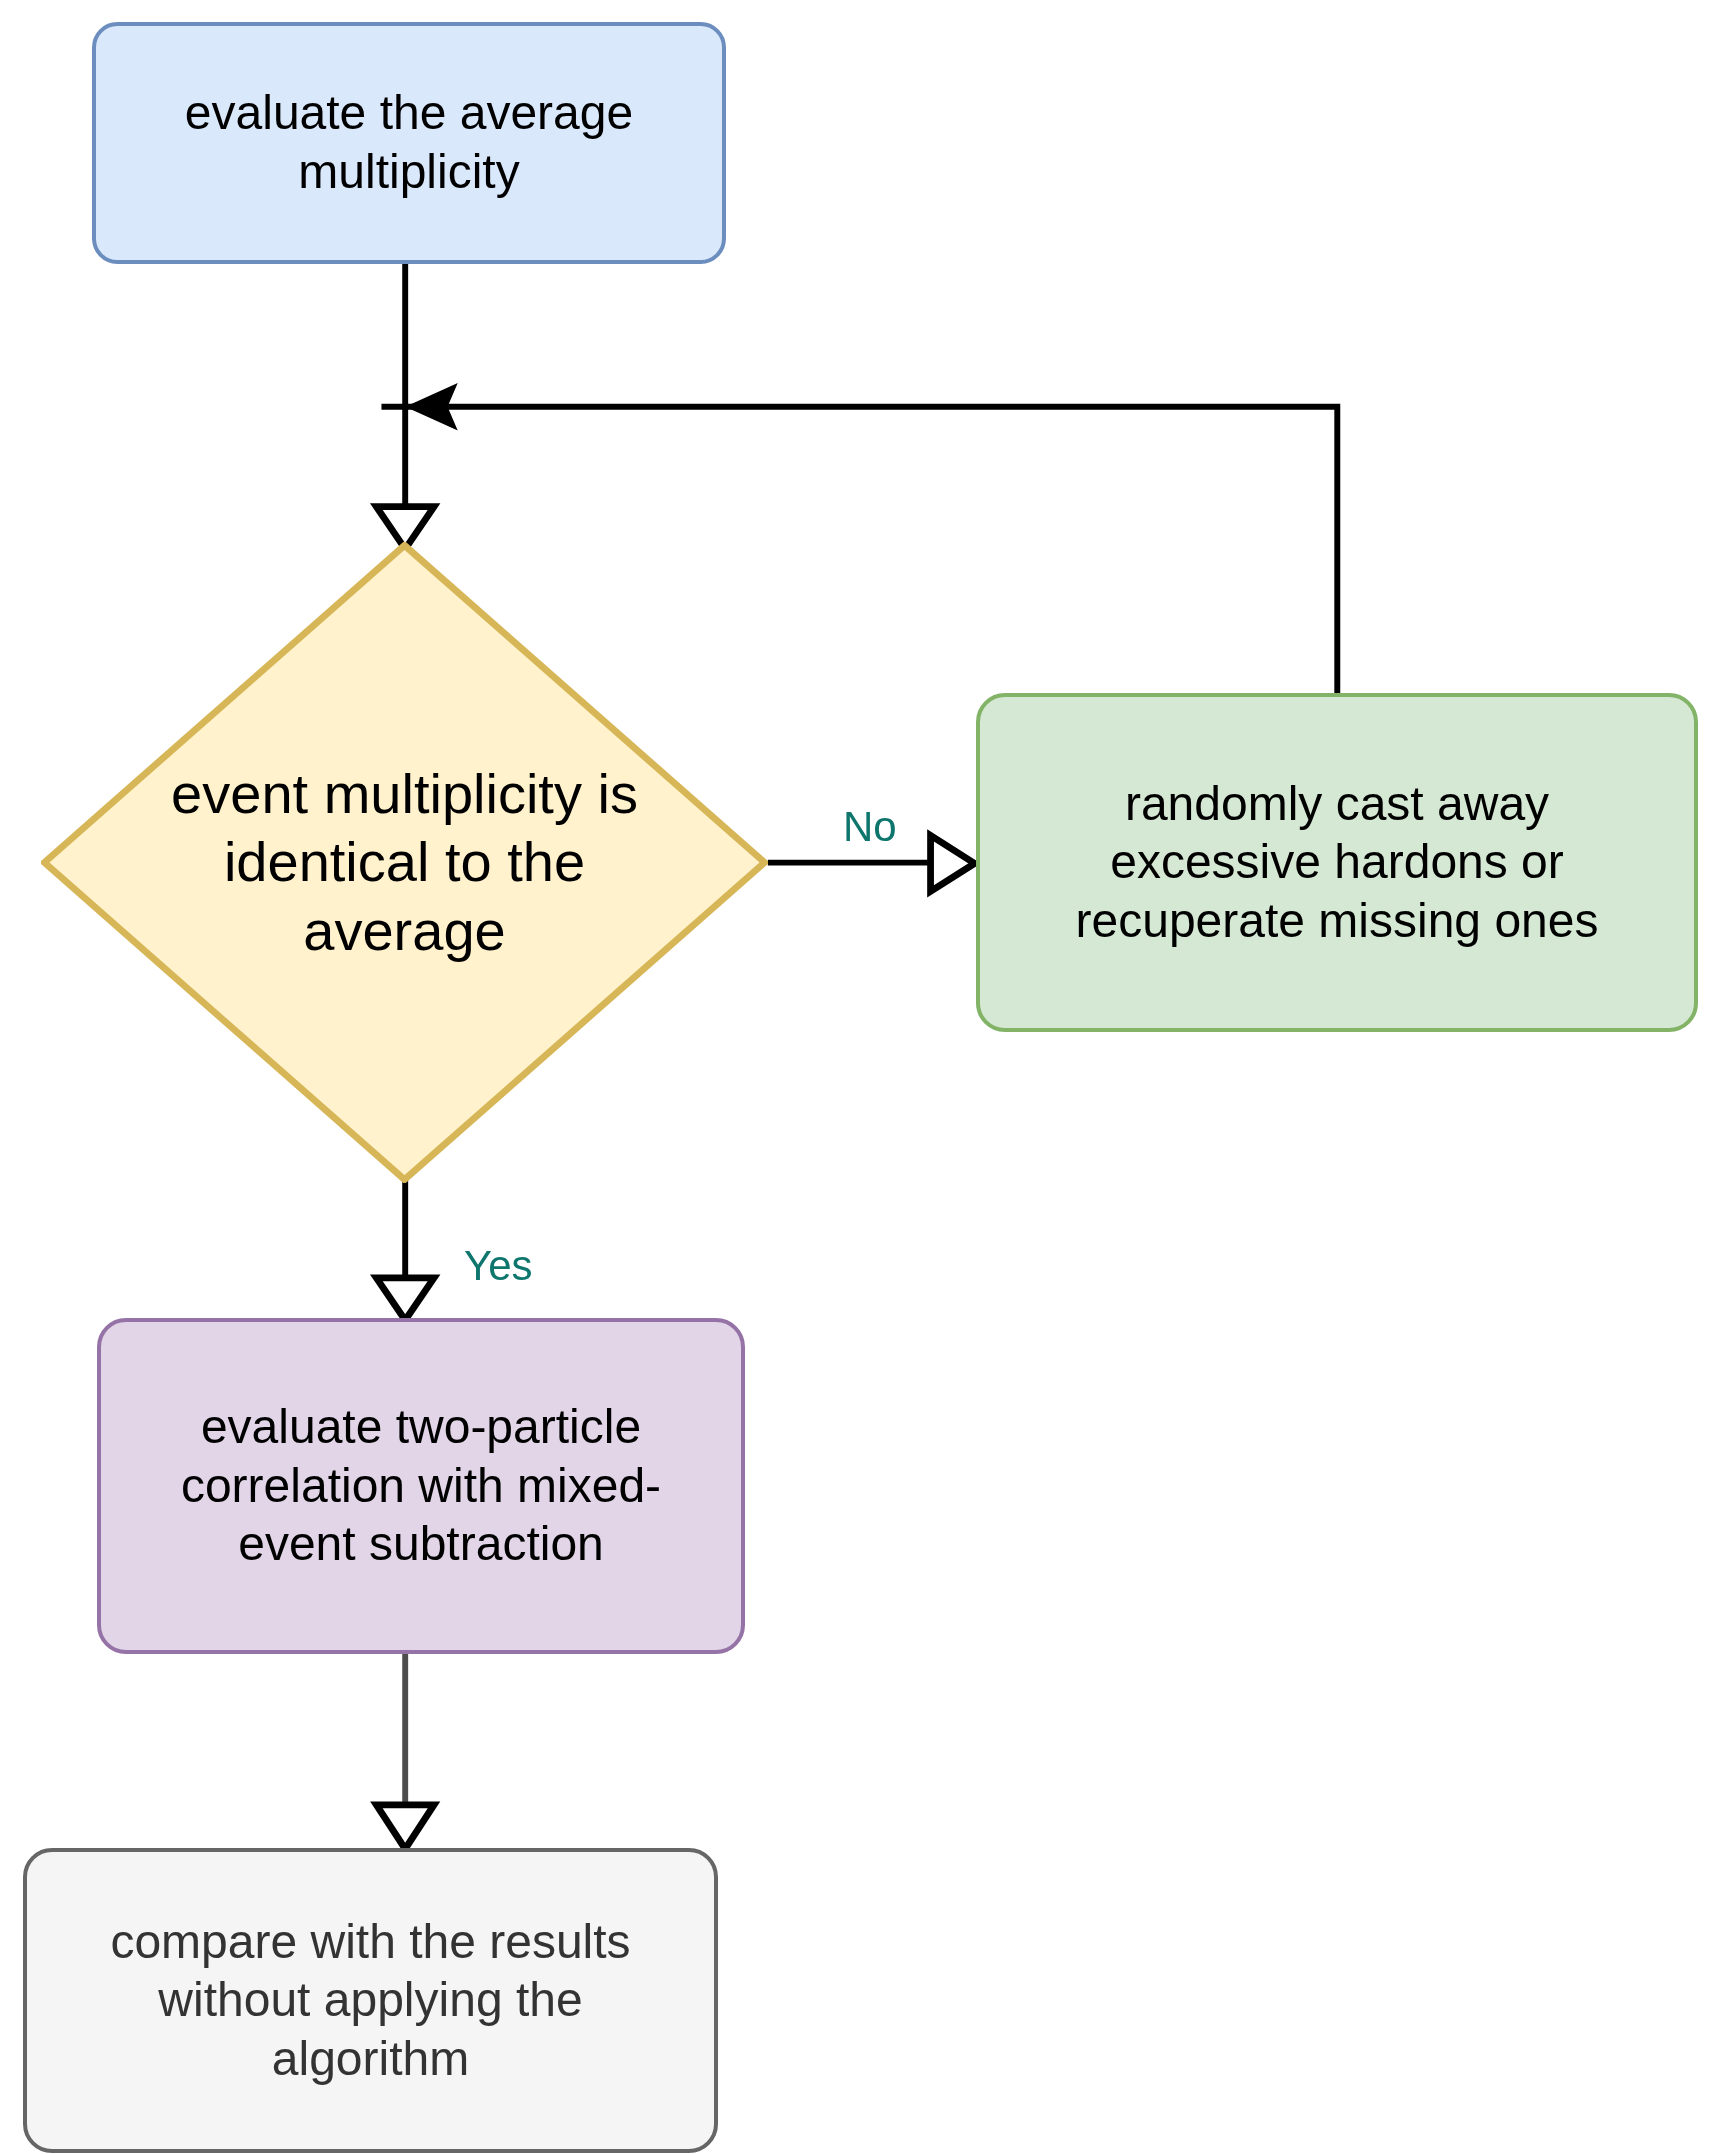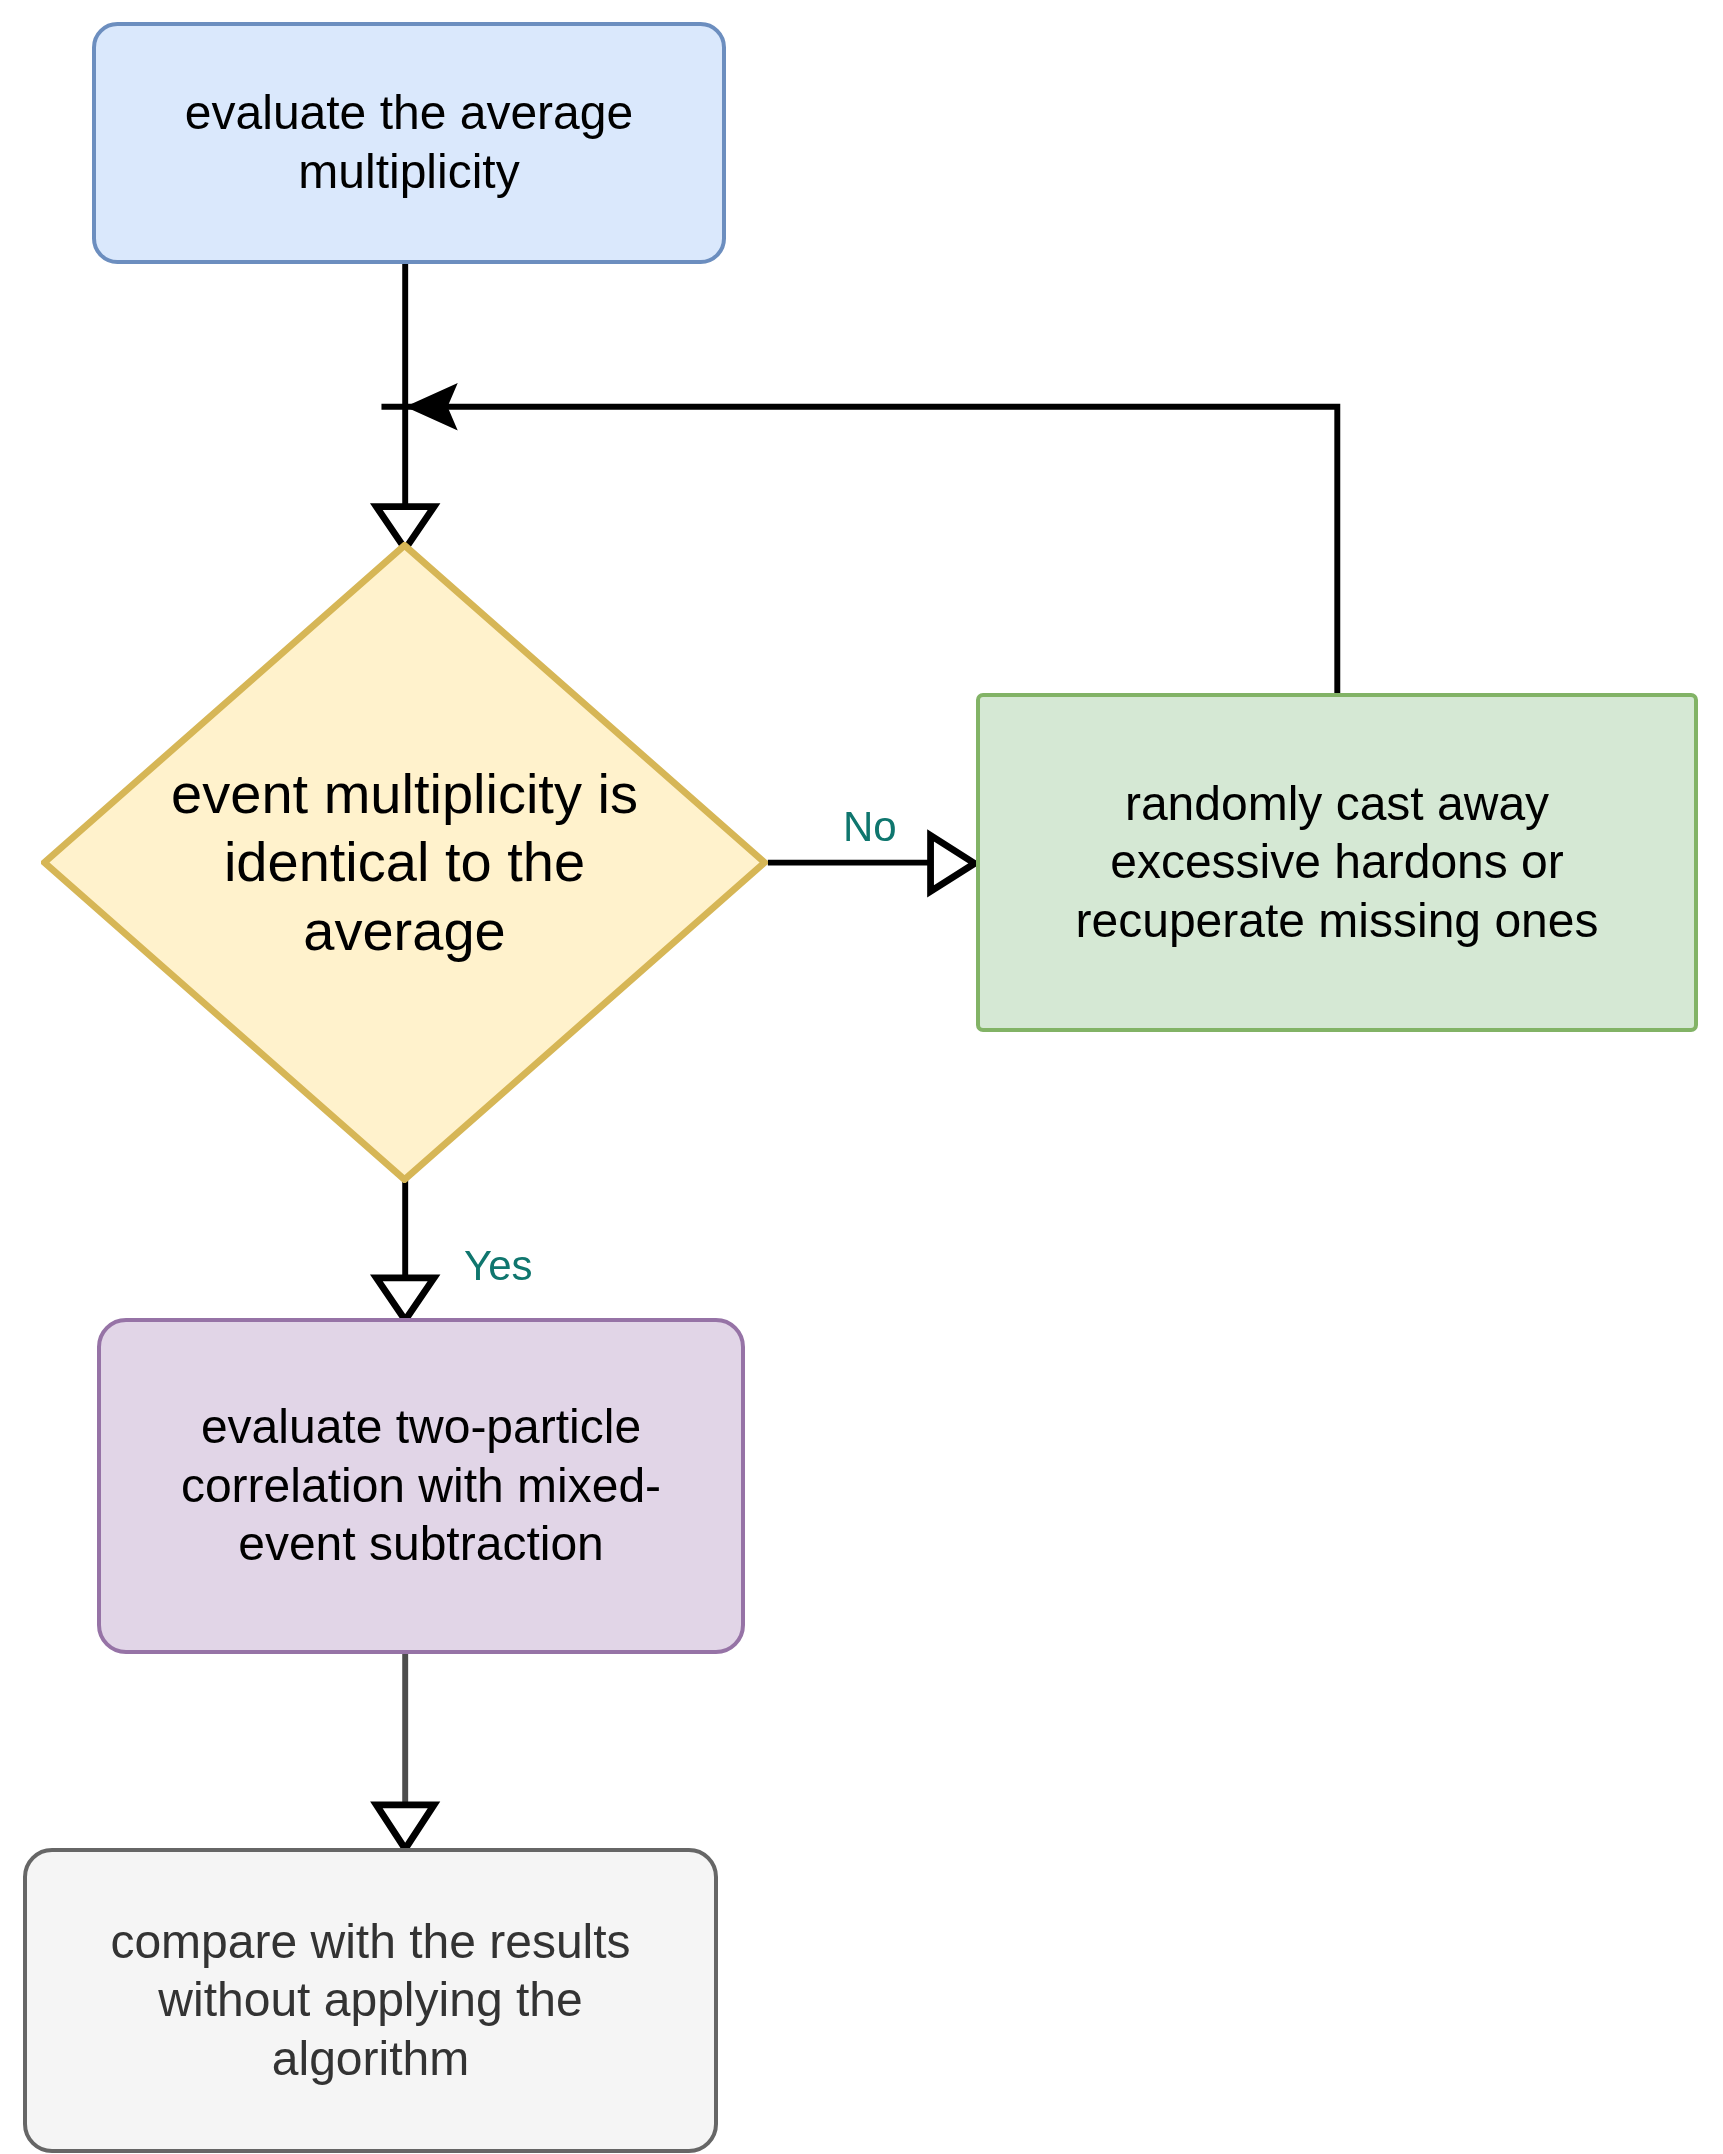--- a/index.html
+++ b/index.html
@@ -73,21 +73,21 @@
   }
 
   
   #node-adjust {
     left: 976px;
     top: 693px;
     width: 722px;
     height: 339px;
     background: #d5e8d4;
     border: 4.2px solid #82b366;
-    border-radius: 7px;
+    border-radius: 29px;
     font-size: 48px;
   }
 
   
   #node-correlation {
     left: 97px;
     top: 1318px;
     width: 648px;
     height: 336px;
     background: #e1d5e7;

